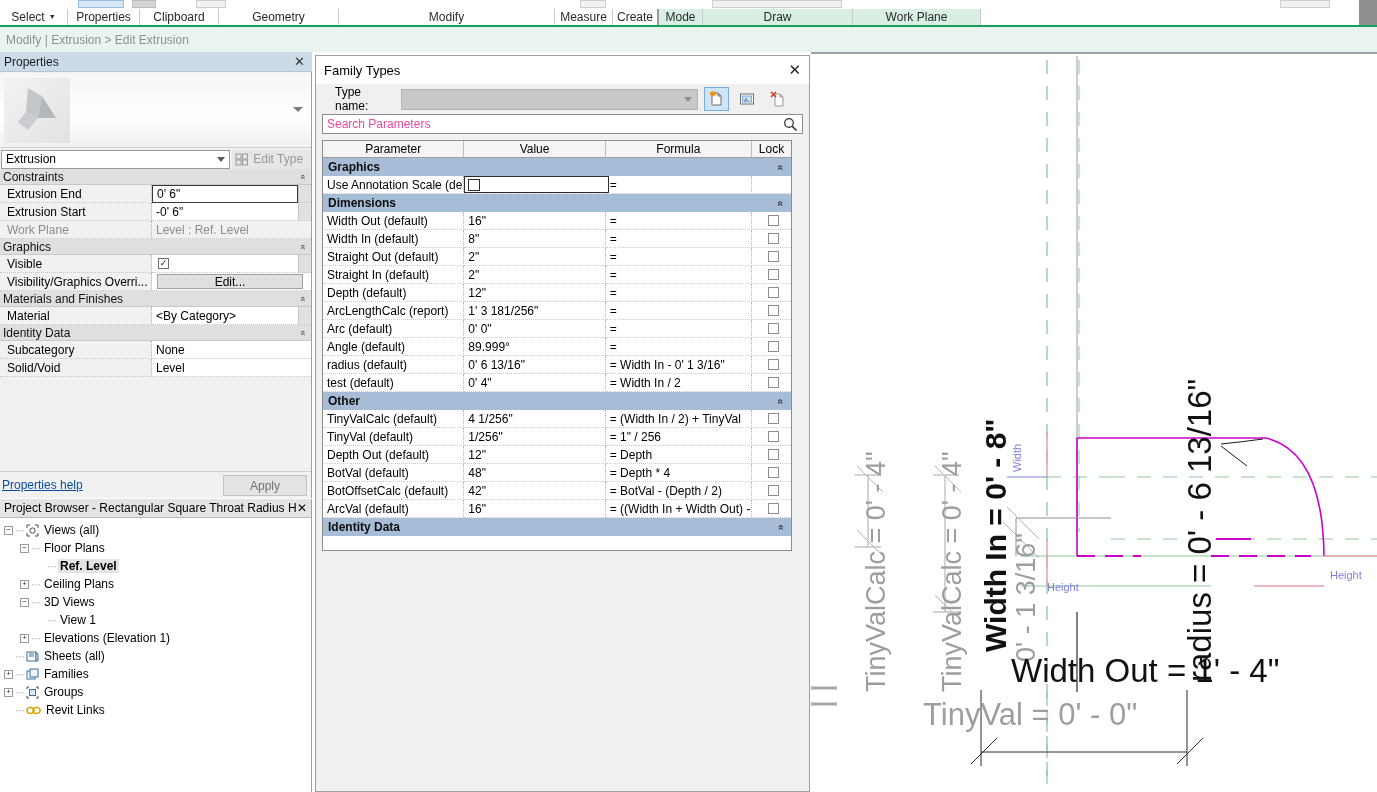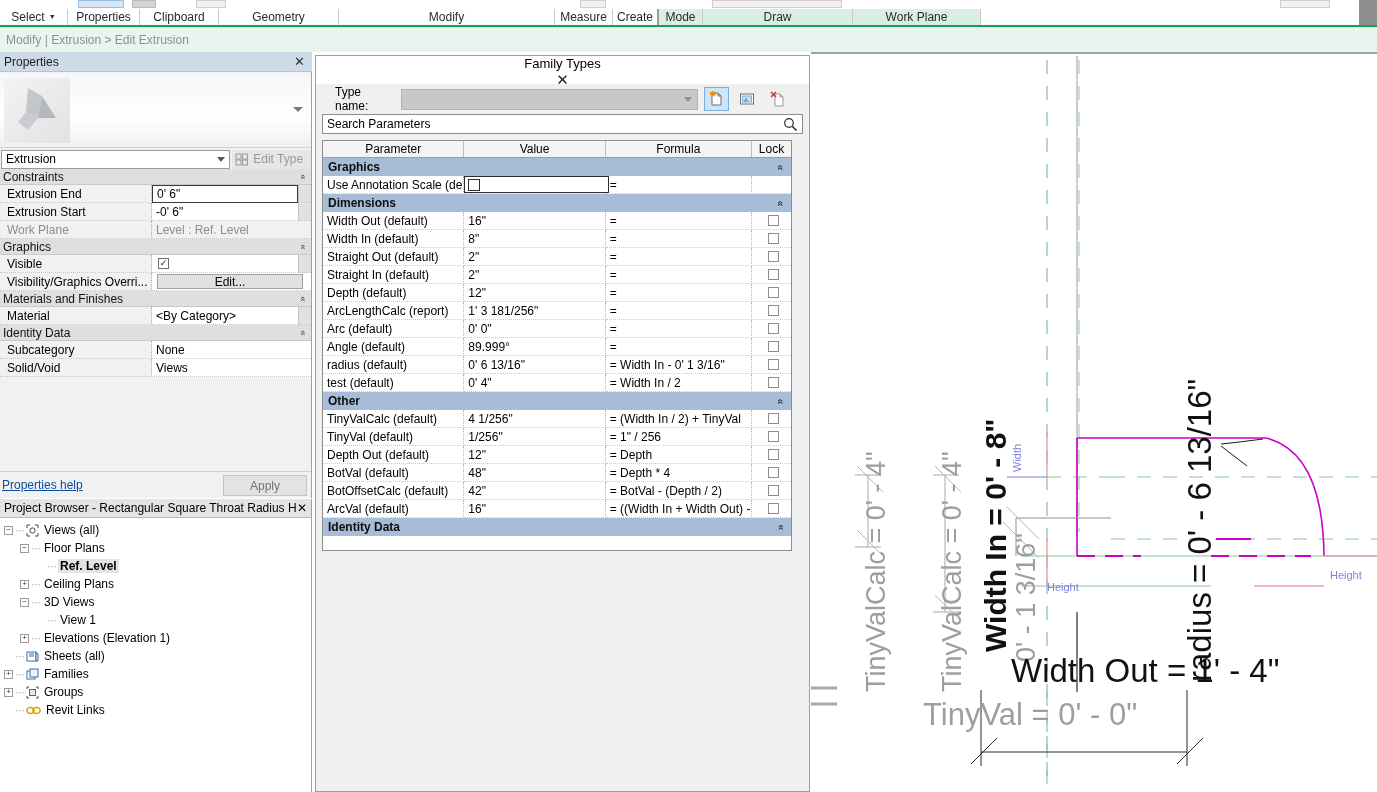--- a/index.html
+++ b/index.html
@@ -215,21 +215,20 @@
 
   
   #family-dialog {
     position: absolute; left: 315px; top: 55px; width: 495px; height: 737px;
     background: #f0f0f0; border: 1px solid #9d9d9d;
   }
   #fd-titlebar {
     height: 28px; background: #ffffff;
     display: flex; align-items: center; padding: 0 8px;
     font-size: 13px;
-    flex-direction: column;
   }
   #fd-titlebar .t { flex: 1; }
   #fd-close { font-size: 15px; color: #222; }
   #fd-typerow {
     height: 30px; display: flex; align-items: center; padding: 0 19px; gap: 6px;
   }
   #fd-typelabel { font-size: 12px; }
   #fd-typecombo {
     width: 312px; height: 21px; background: #c8c8c8; border: 1px solid #b4b4b4;
     display: flex; align-items: center; padding-right: 5px;
@@ -243,21 +242,21 @@
   .fd-iconbtn {
     width: 26px; height: 24px;
     display: flex; align-items: center; justify-content: center;
   }
   .fd-iconbtn.active { background: #cfe4f7; border: 1px solid #7aaedb; }
 
   #fd-search {
     margin: 0 6px; height: 20px; background: #fff; border: 1px solid #8d8d8d;
     display: flex; align-items: center; padding: 0 4px;
   }
-  #fd-search .ph { flex: 1; color: #000000; font-size: 12px; }
+  #fd-search .ph { flex: 1; color: #ec4899; font-size: 12px; }
 
   #fd-table {
     margin: 6px 17px 0 6px;
     border: 1px solid #8d8d8d;
     background: #fff;
     height: 411px;
     overflow: hidden;
   }
   #fd-thead { display: flex; height: 17px; background: #f4f4f4; }
   #fd-thead .th {
@@ -455,21 +454,21 @@
         <div class="pgroup">
           <span>Identity Data</span>
           <span class="chevup" style="transform: rotate(90deg); display: inline-block;">«</span>
         </div>
         <div class="prow">
           <div class="pname">Subcategory</div>
           <div class="pval">None</div>
         </div>
         <div class="prow">
           <div class="pname">Solid/Void</div>
-          <div class="pval">Views</div>
+          <div class="pval">Level</div>
         </div>
       </div>
 
     <div id="props-footer">
       <a id="props-help" href="#">Properties help</a>
       <div id="apply-btn">Apply</div>
     </div>
   </div>
 
   <div id="browser">

